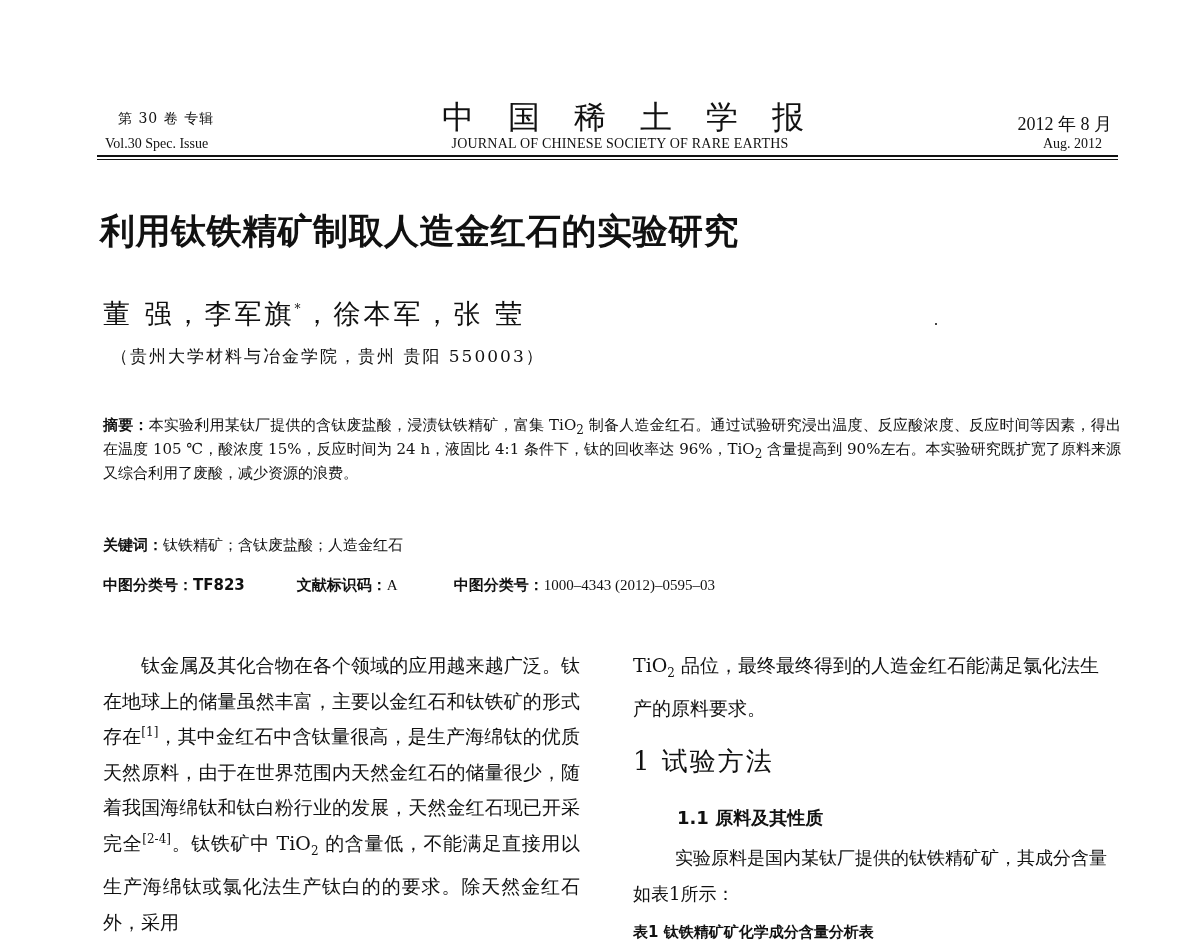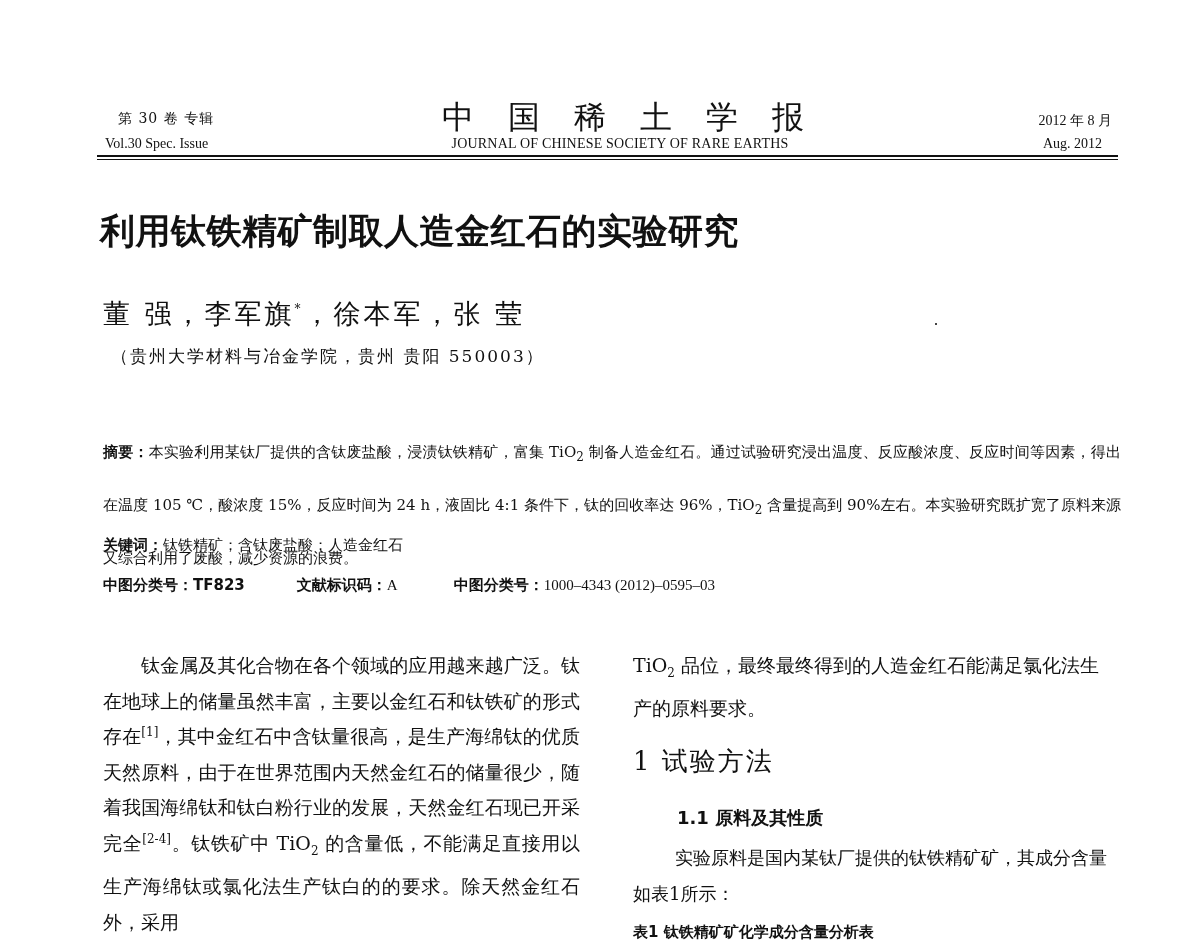--- a/index.html
+++ b/index.html
@@ -15,33 +15,33 @@
       color: #111;
       font-family: "DejaVu Serif", "Liberation Serif", serif;
     }
     .abs { position: absolute; }
 
     
     .hdr-left-cn { left: 118px; top: 110px; font-size: 14px; letter-spacing: 1px; }
     .hdr-left-en { left: 105px; top: 136px; font-size: 14px; font-family: "Liberation Serif", serif; }
     .hdr-center-cn { left: 430px; top: 96px; width: 420px; font-size: 32px; letter-spacing: 34px; text-align: center; font-family: "DejaVu Serif", serif; font-weight: normal; }
     .hdr-center-en { left: 380px; top: 136px; width: 480px; text-align: center; font-size: 14px; font-family: "Liberation Serif", serif; letter-spacing: 0.2px; }
-    .hdr-right-cn { left: 960px; top: 112px; width: 152px; text-align: right; font-size: 14px; font-family: "Liberation Serif", serif; }
+    .hdr-right-cn { left: 960px; top: 112px; width: 152px; text-align: right; font-size: 18px; font-family: "Liberation Serif", serif; }
     .hdr-right-en { left: 960px; top: 136px; width: 142px; text-align: right; font-size: 14px; font-family: "Liberation Serif", serif; }
     .rule-thick { left: 97px; top: 155px; width: 1021px; height: 2px; background: #111; }
     .rule-thin { left: 97px; top: 159px; width: 1021px; height: 1px; background: #111; }
 
     
     .title { left: 100px; top: 208px; font-size: 35px; font-weight: bold; font-family: Liberation Mono, monospace; letter-spacing: 0.5px; }
     .authors { left: 103px; top: 296px; font-size: 27px; letter-spacing: 3px; }
     .authors sup { font-size: 12px; vertical-align: super; }
     .affil { left: 103px; top: 345px; font-size: 17px; letter-spacing: 2px; margin-left: 8px; }
 
     
-    .abstract { left: 103px; top: 428px; width: 1018px; font-size: 15px; line-height: 48px; text-align: justify; }
+    .abstract { left: 103px; top: 416px; width: 1018px; font-size: 15px; line-height: 19px; text-align: justify; }
     .abstract b { font-family: "DejaVu Sans", sans-serif; font-weight: bold; }
     .kw { left: 103px; top: 536px; font-size: 15px; }
     .kw b, .meta b { font-family: "DejaVu Sans", sans-serif; font-weight: bold; }
     .meta { left: 103px; top: 576px; font-size: 15px; white-space: pre; }
     .meta .gap1 { display: inline-block; width: 52px; }
     .meta .gap2 { display: inline-block; width: 56px; }
     .meta .num { font-family: "Liberation Serif", serif; }
 
     
     .col-left { left: 103px; top: 648px; width: 477px; font-size: 19px; line-height: 35.6px; text-align: justify; }

